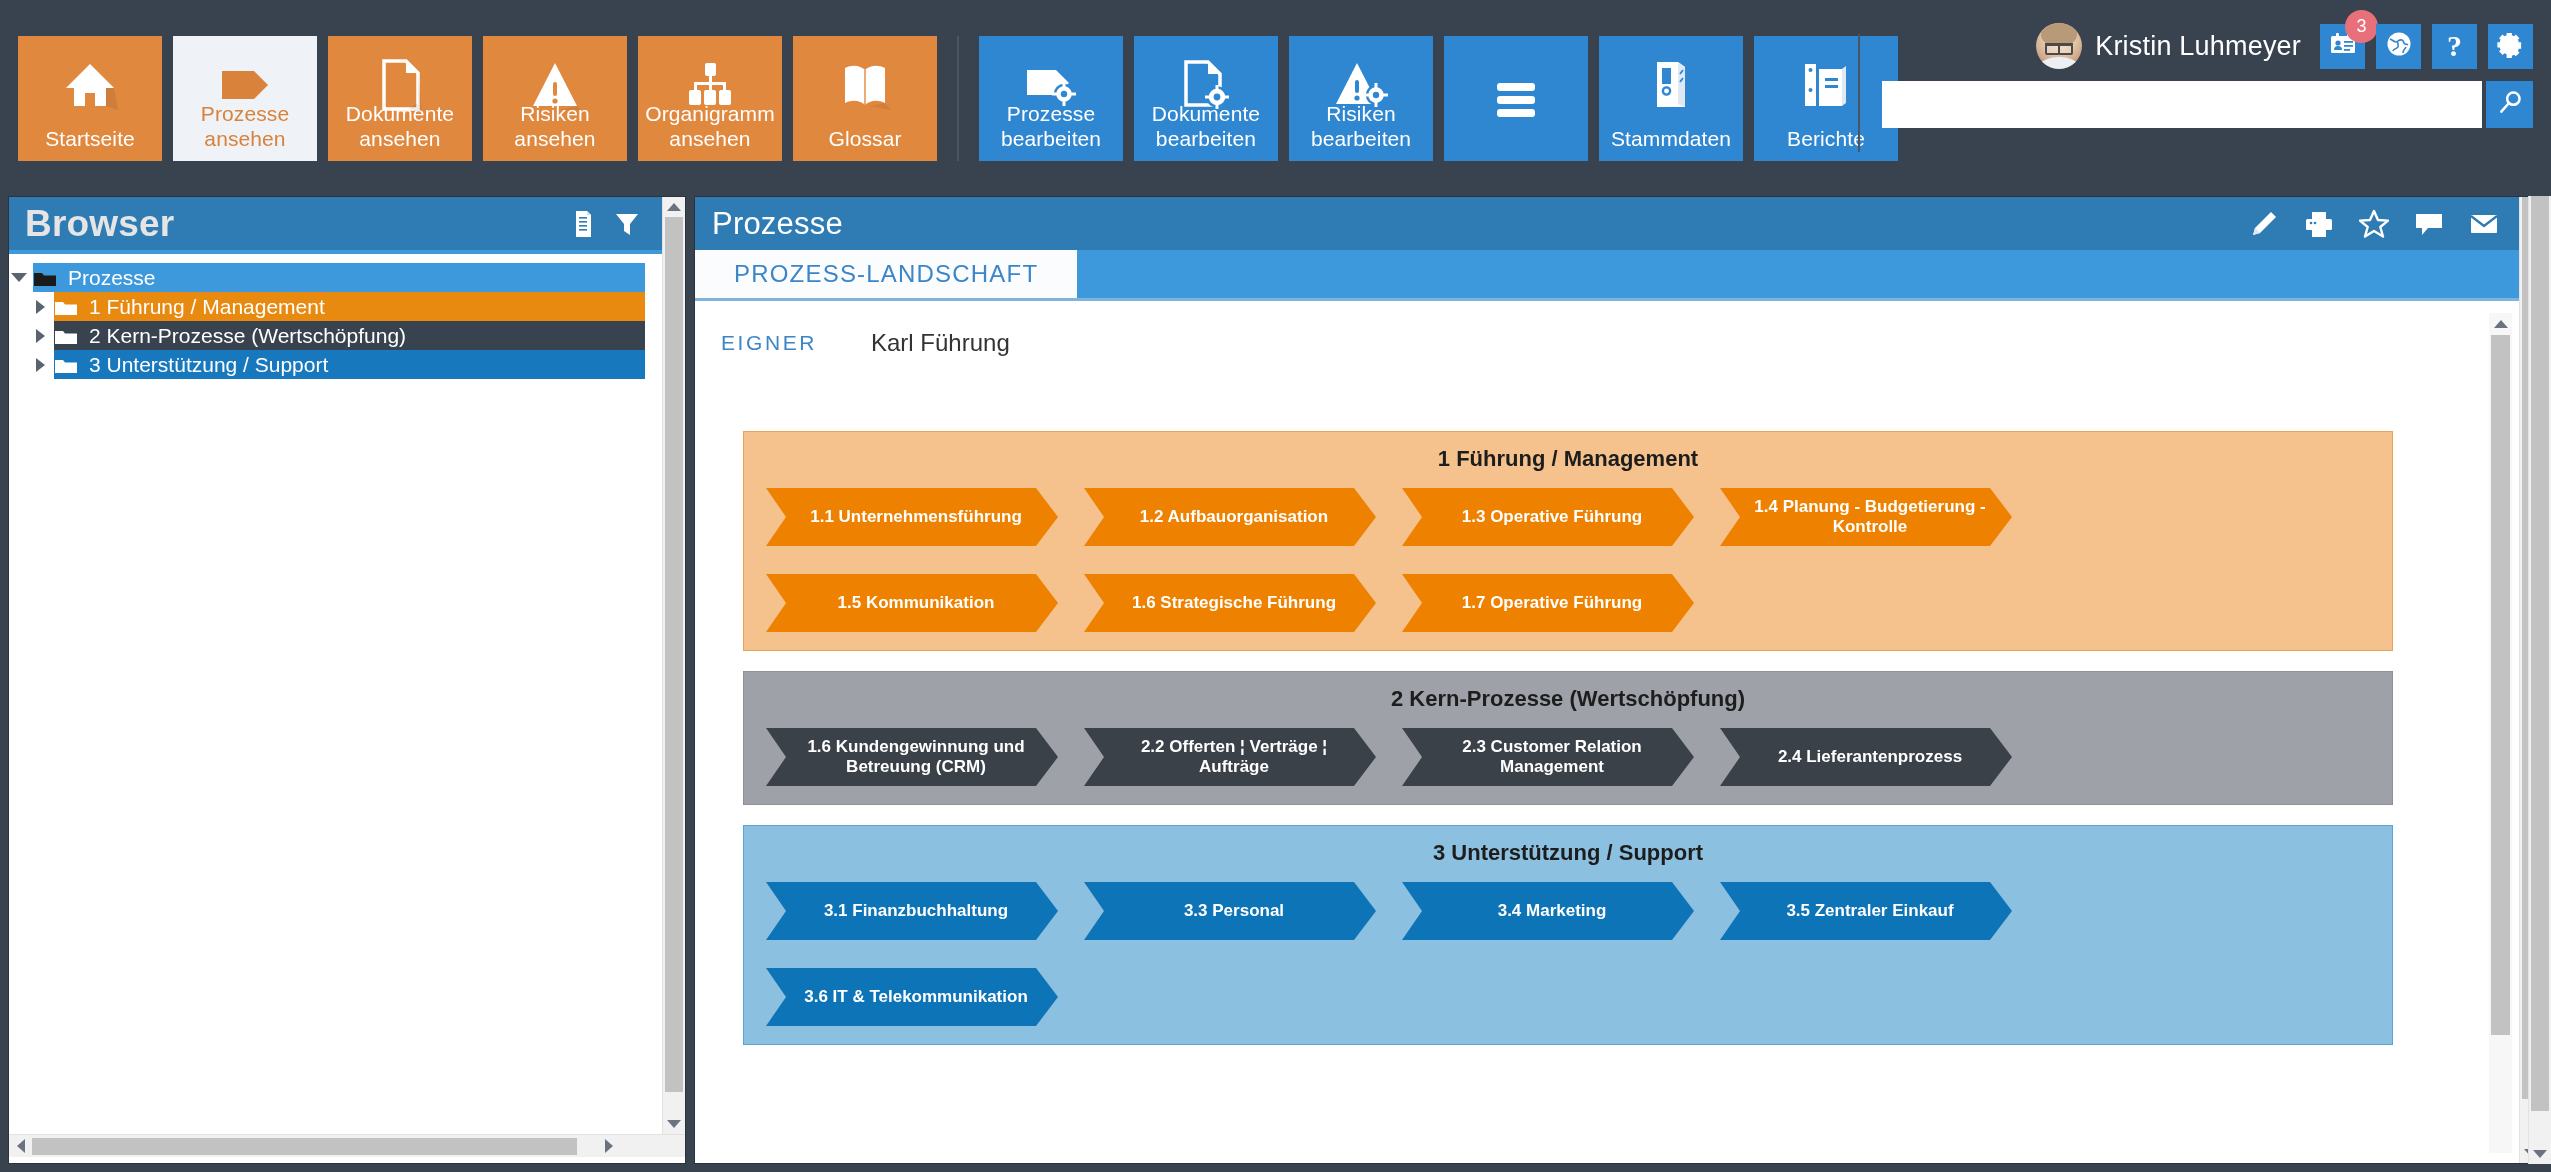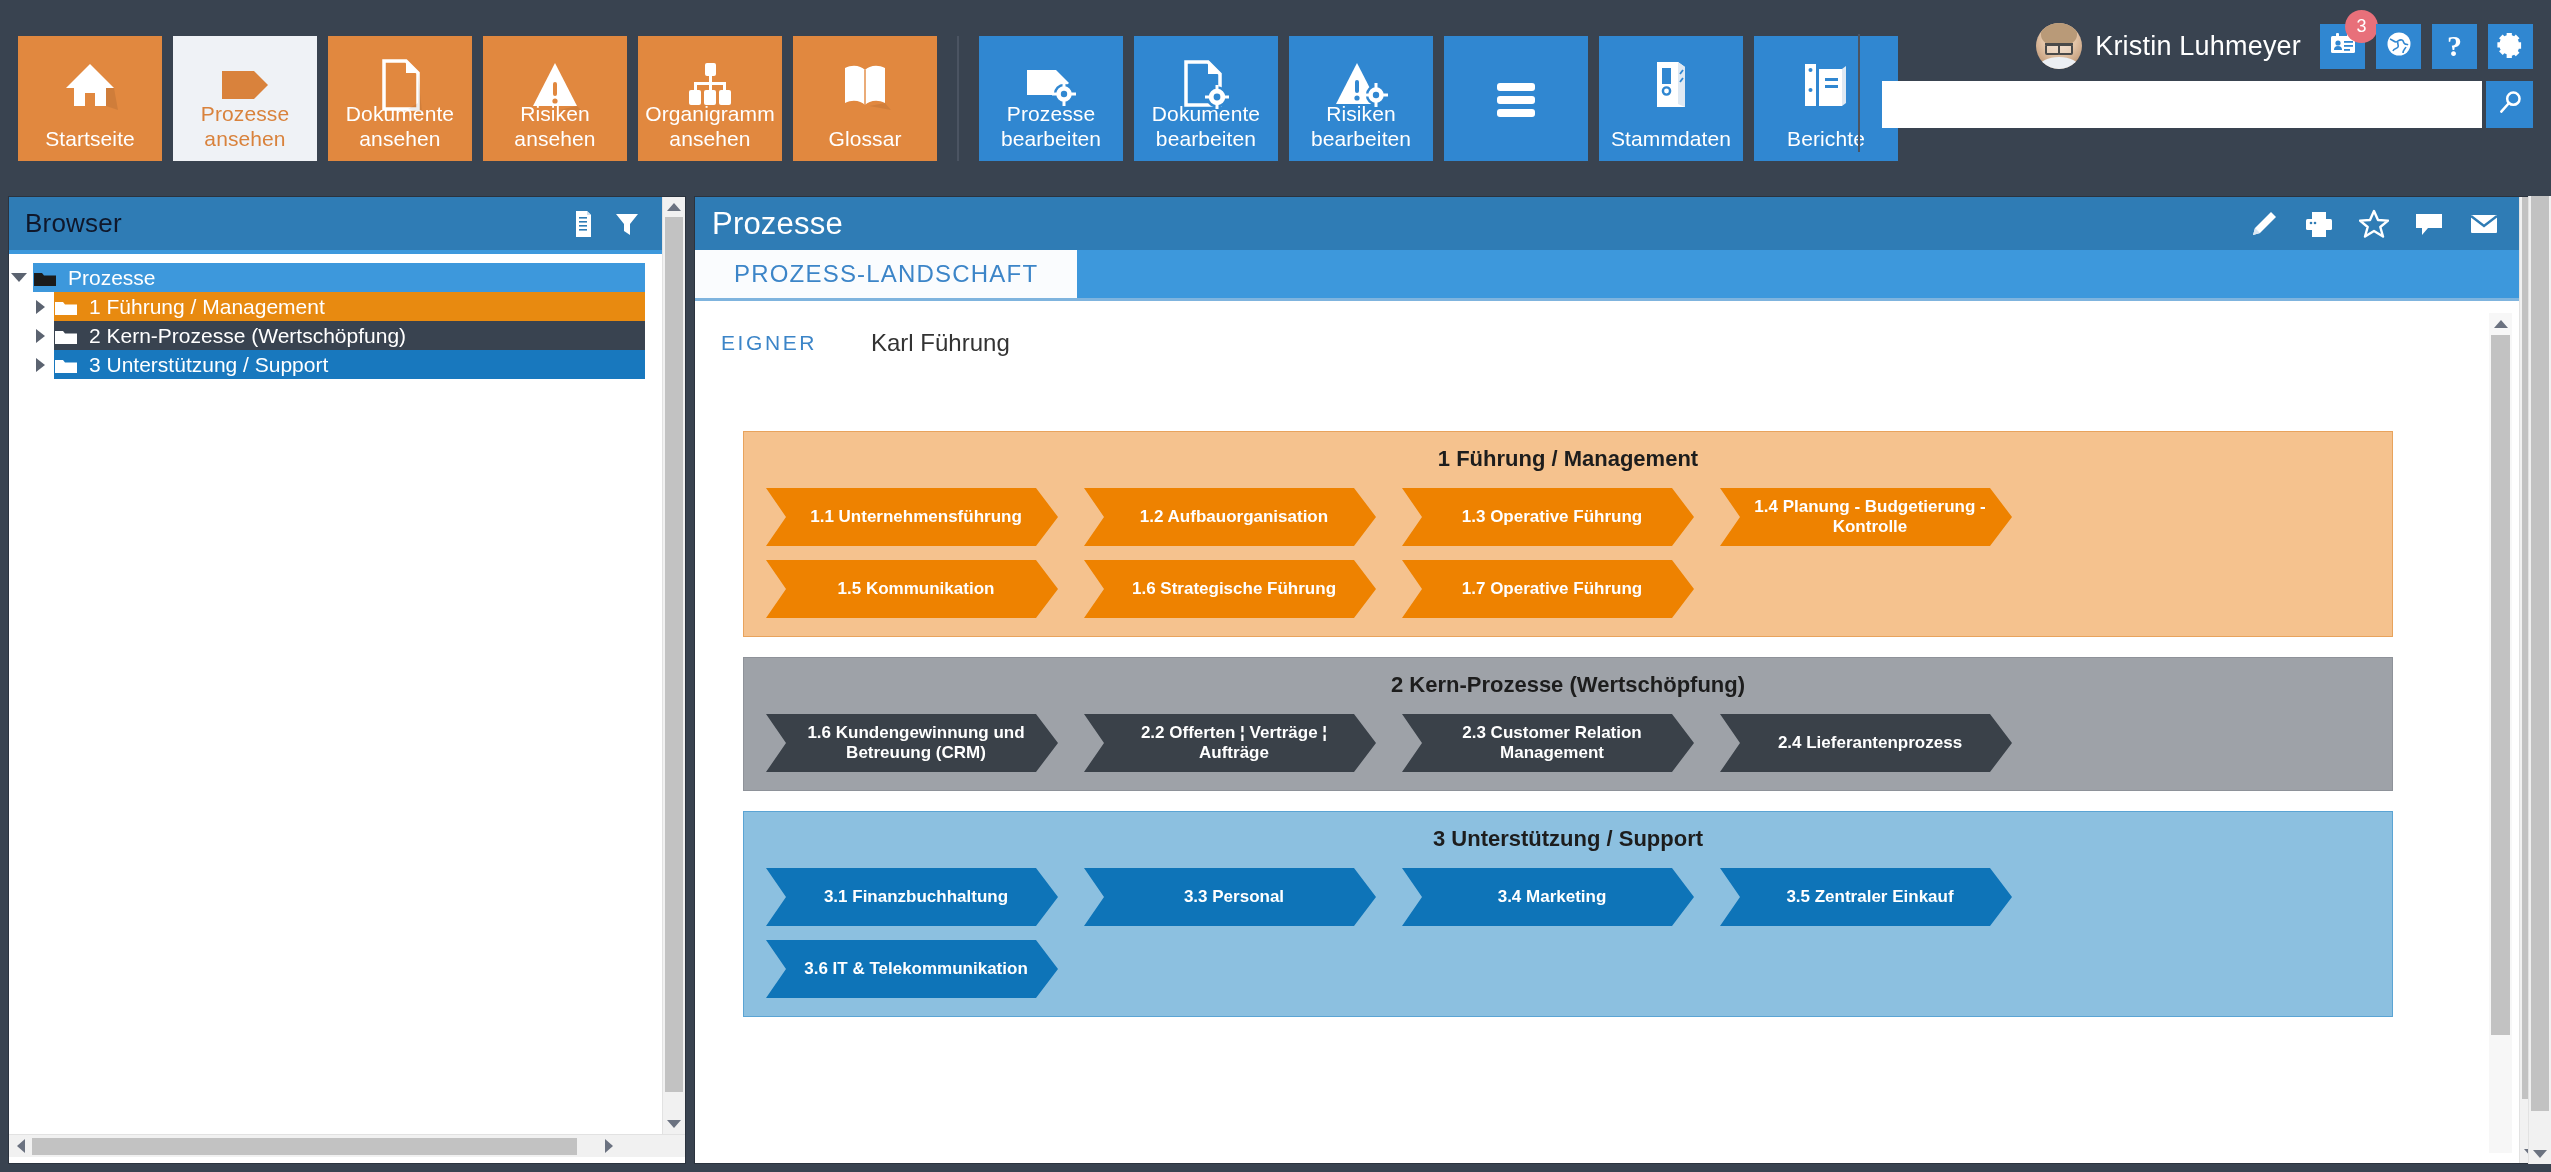--- a/index.html
+++ b/index.html
@@ -98,21 +98,21 @@
   
   .browser {
     position:absolute; left:8px; top:196px; width:678px; height:968px;
     background:#ffffff; border:1px solid #2b333e;
     display:flex; flex-direction:column;
   }
   .browser-head {
     height:53px; background:#2F7CB5; display:flex; align-items:center;
     padding:0 12px 0 16px; position:relative;
   }
-  .browser-title { color:#0f172a; font-size:26px; font-weight:400; flex:1; letter-spacing:.2px;}
+  .browser-title { color:#e5e5e5; font-size:37px; font-weight:700; flex:1; letter-spacing:.2px;}
   .bh-icon { width:46px; height:46px; display:flex; align-items:center; justify-content:center; cursor:pointer;}
   .browser-head-rule { height:4px; background:#3D98DC; }
   .tree { flex:1; overflow:hidden; position:relative; background:#fff; padding-top:5px;}
   .tnode {
     height:29px; display:flex; align-items:center; cursor:pointer;
     font-size:21px; color:#fff; position:relative;
   }
   .caret-d { width:0;height:0;border-left:8px solid transparent;border-right:8px solid transparent;border-top:9px solid #5b6370;}
   .caret-r { width:0;height:0;border-top:7px solid transparent;border-bottom:7px solid transparent;border-left:9px solid #5b6370;}
   .folder { width:24px;height:18px;flex:0 0 auto;margin-right:11px;position:relative;}
@@ -153,21 +153,21 @@
   .canvas { flex:1; position:relative; overflow:hidden; background:#fff; }
   .ownerrow { display:flex; align-items:center; padding:28px 0 0 26px; }
   .owner-label { font-size:21px; color:#3C85C8; letter-spacing:2.6px; width:150px; flex:0 0 auto;}
   .owner-value { font-size:24px; color:#333; }
 
   .diagram { position:absolute; left:48px; top:130px; width:1650px; }
 
   .grp { position:relative; margin-bottom:20px; }
   .grp-inner { position:relative; padding:14px 0 18px 0; }
   .grp-title { text-align:center; font-size:22px; font-weight:bold; color:#1d1d1d; margin-bottom:16px; }
-  .grp-rows { display:flex; flex-direction:column; gap:14px; padding:0 20px 0 22px;}
+  .grp-rows { display:flex; flex-direction:column; gap:28px; padding:0 20px 0 22px;}
   .grp-row { display:flex; gap:26px; }
 
   .chev {
     position:relative; height:58px; display:flex; align-items:center;
     justify-content:center; text-align:center; cursor:pointer;
     color:#ffffff; font-size:17px; font-weight:bold; line-height:20px;
     padding:0 26px 0 34px;
     clip-path: polygon(0 0, calc(100% - 22px) 0, 100% 50%, calc(100% - 22px) 100%, 0 100%, 20px 50%);
     filter: drop-shadow(5px 5px 3px rgba(0,0,0,.35));
   }

